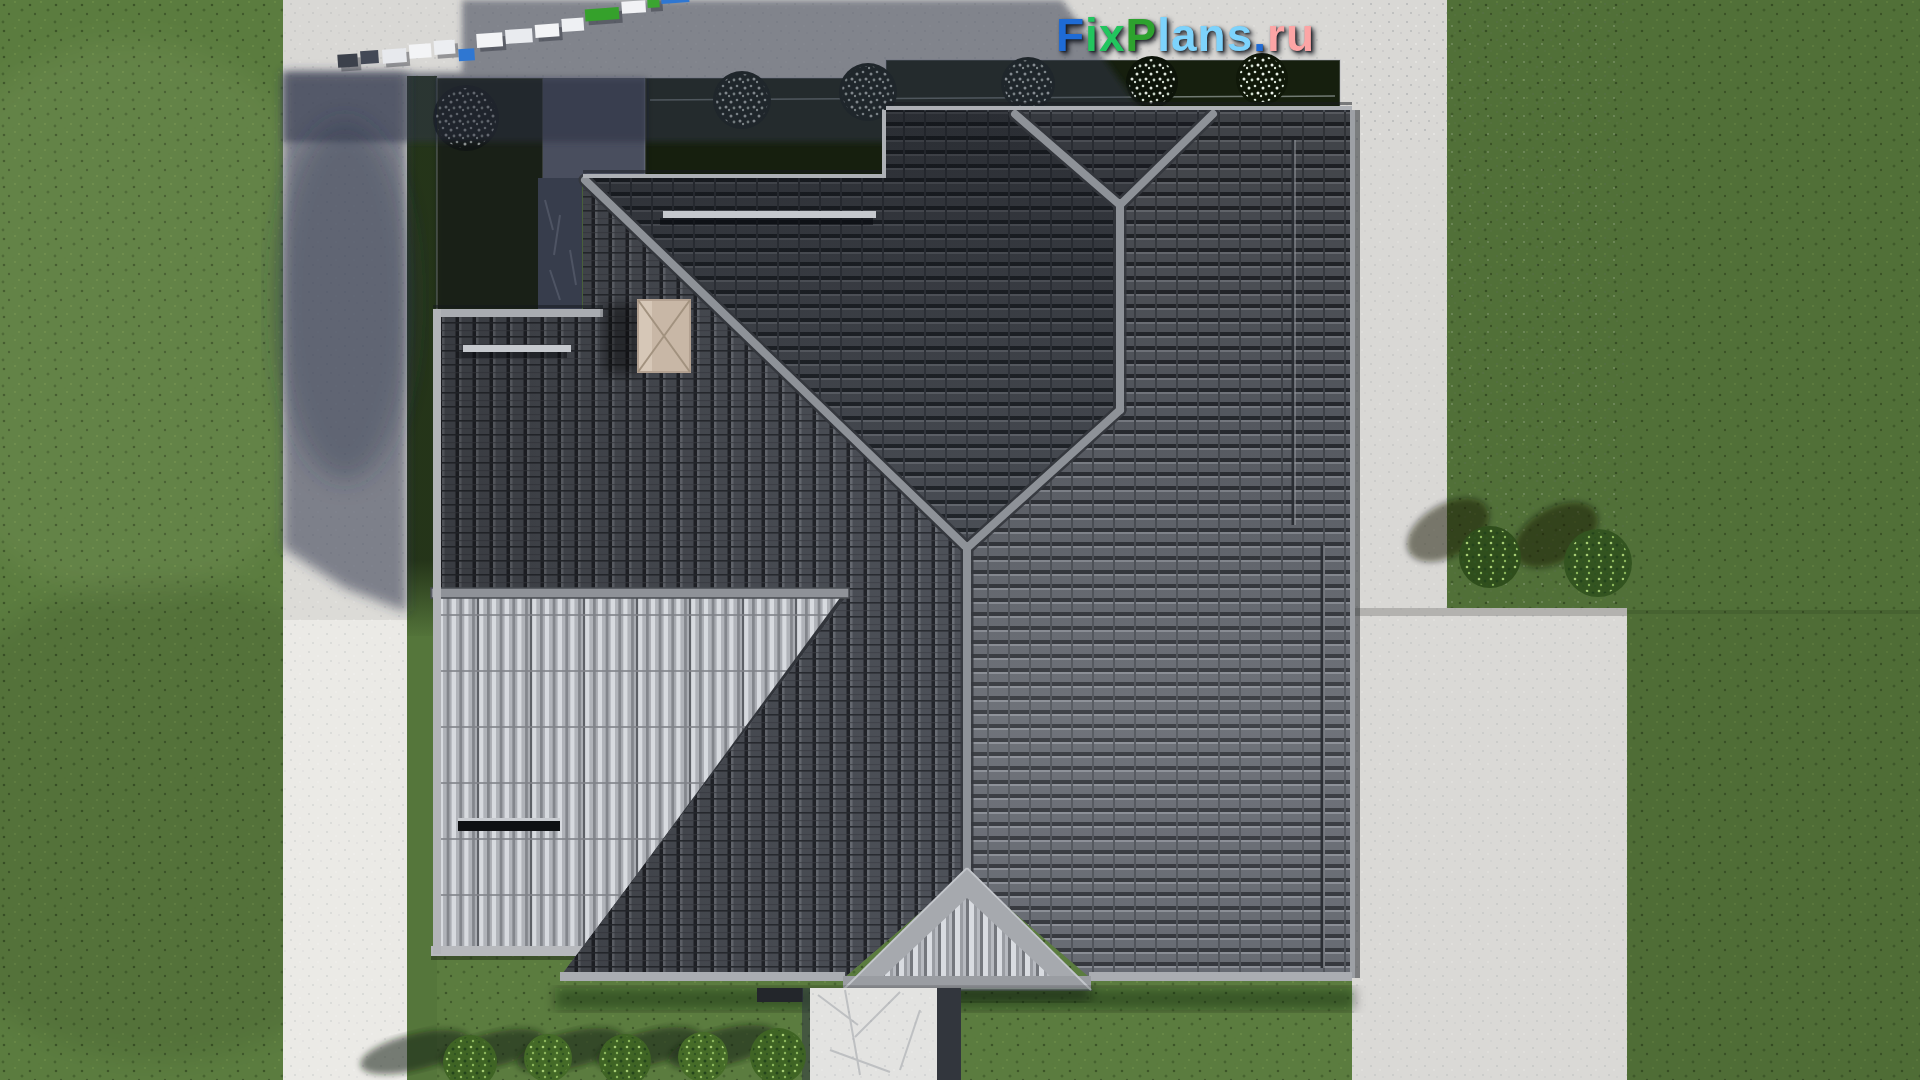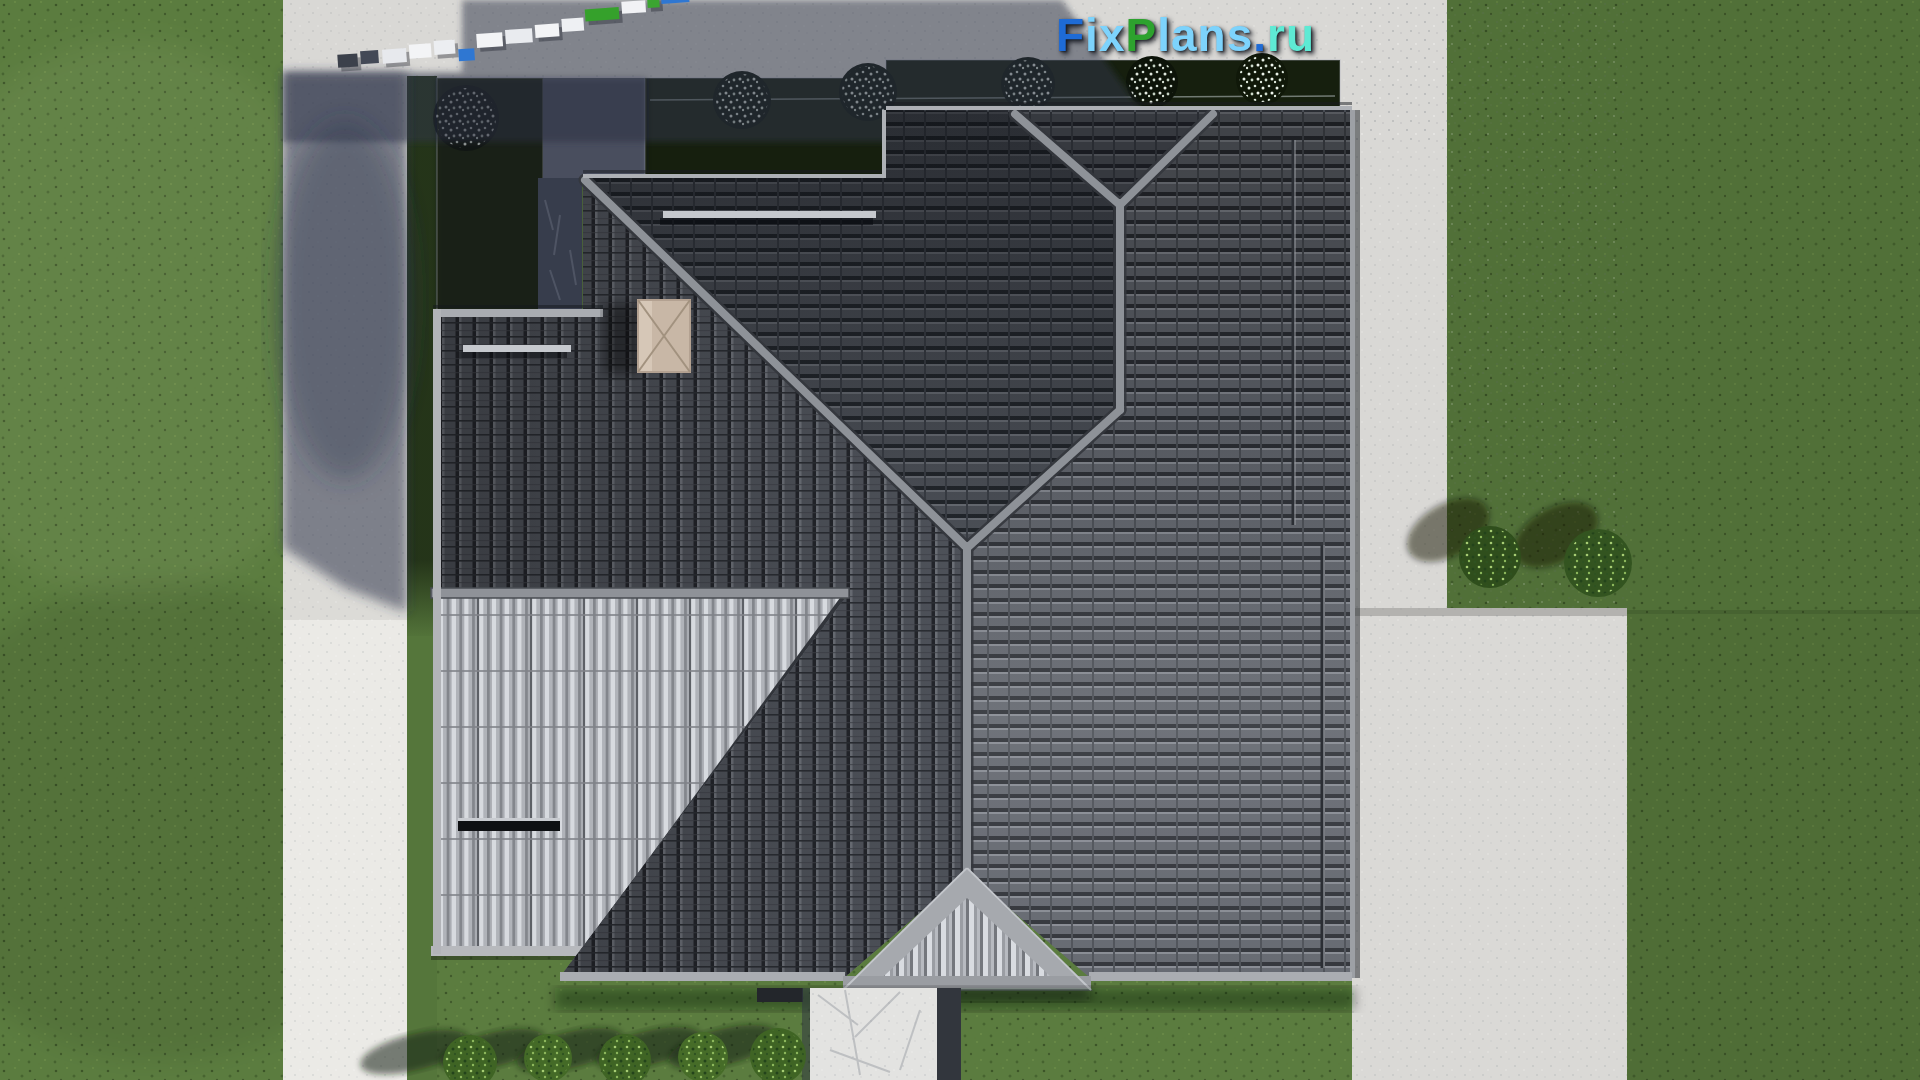--- a/index.html
+++ b/index.html
@@ -363,14 +363,14 @@
     <rect x="505" y="29" width="27" height="14" fill="#e9ebef"></rect>
     <rect x="535" y="26" width="24" height="13" fill="#f3f4f6"></rect>
     <rect x="562" y="22" width="22" height="13" fill="#eef0f3"></rect>
     <rect x="586" y="14" width="34" height="12" fill="#35a12b"></rect>
     <rect x="623" y="9" width="24" height="12" fill="#f1f2f5"></rect>
     <rect x="649" y="6" width="12" height="11" fill="#3ba531"></rect>
     <rect x="663" y="-4" width="28" height="18" fill="#2f77d2"></rect>
   </g>
 </svg>
 
-<div class="watermark"><span style="color: rgb(30, 107, 214);">F</span><span style="color: #7dd3fc; text-align: right;">ix</span><span style="color: rgb(45, 162, 46);">P</span><span style="color: #7dd3fc;">lans</span><span style="color: rgb(30, 107, 214);">.</span><span style="color: #5eead4;">ru</span></div>
+<div class="watermark"><span style="color: rgb(30, 107, 214);">F</span><span style="color: #22c55e; text-align: right;">ix</span><span style="color: rgb(45, 162, 46);">P</span><span style="color: #7dd3fc;">lans</span><span style="color: rgb(30, 107, 214);">.</span><span style="color: #fca5a5;">ru</span></div>
 </div>
 
 </body></html>

